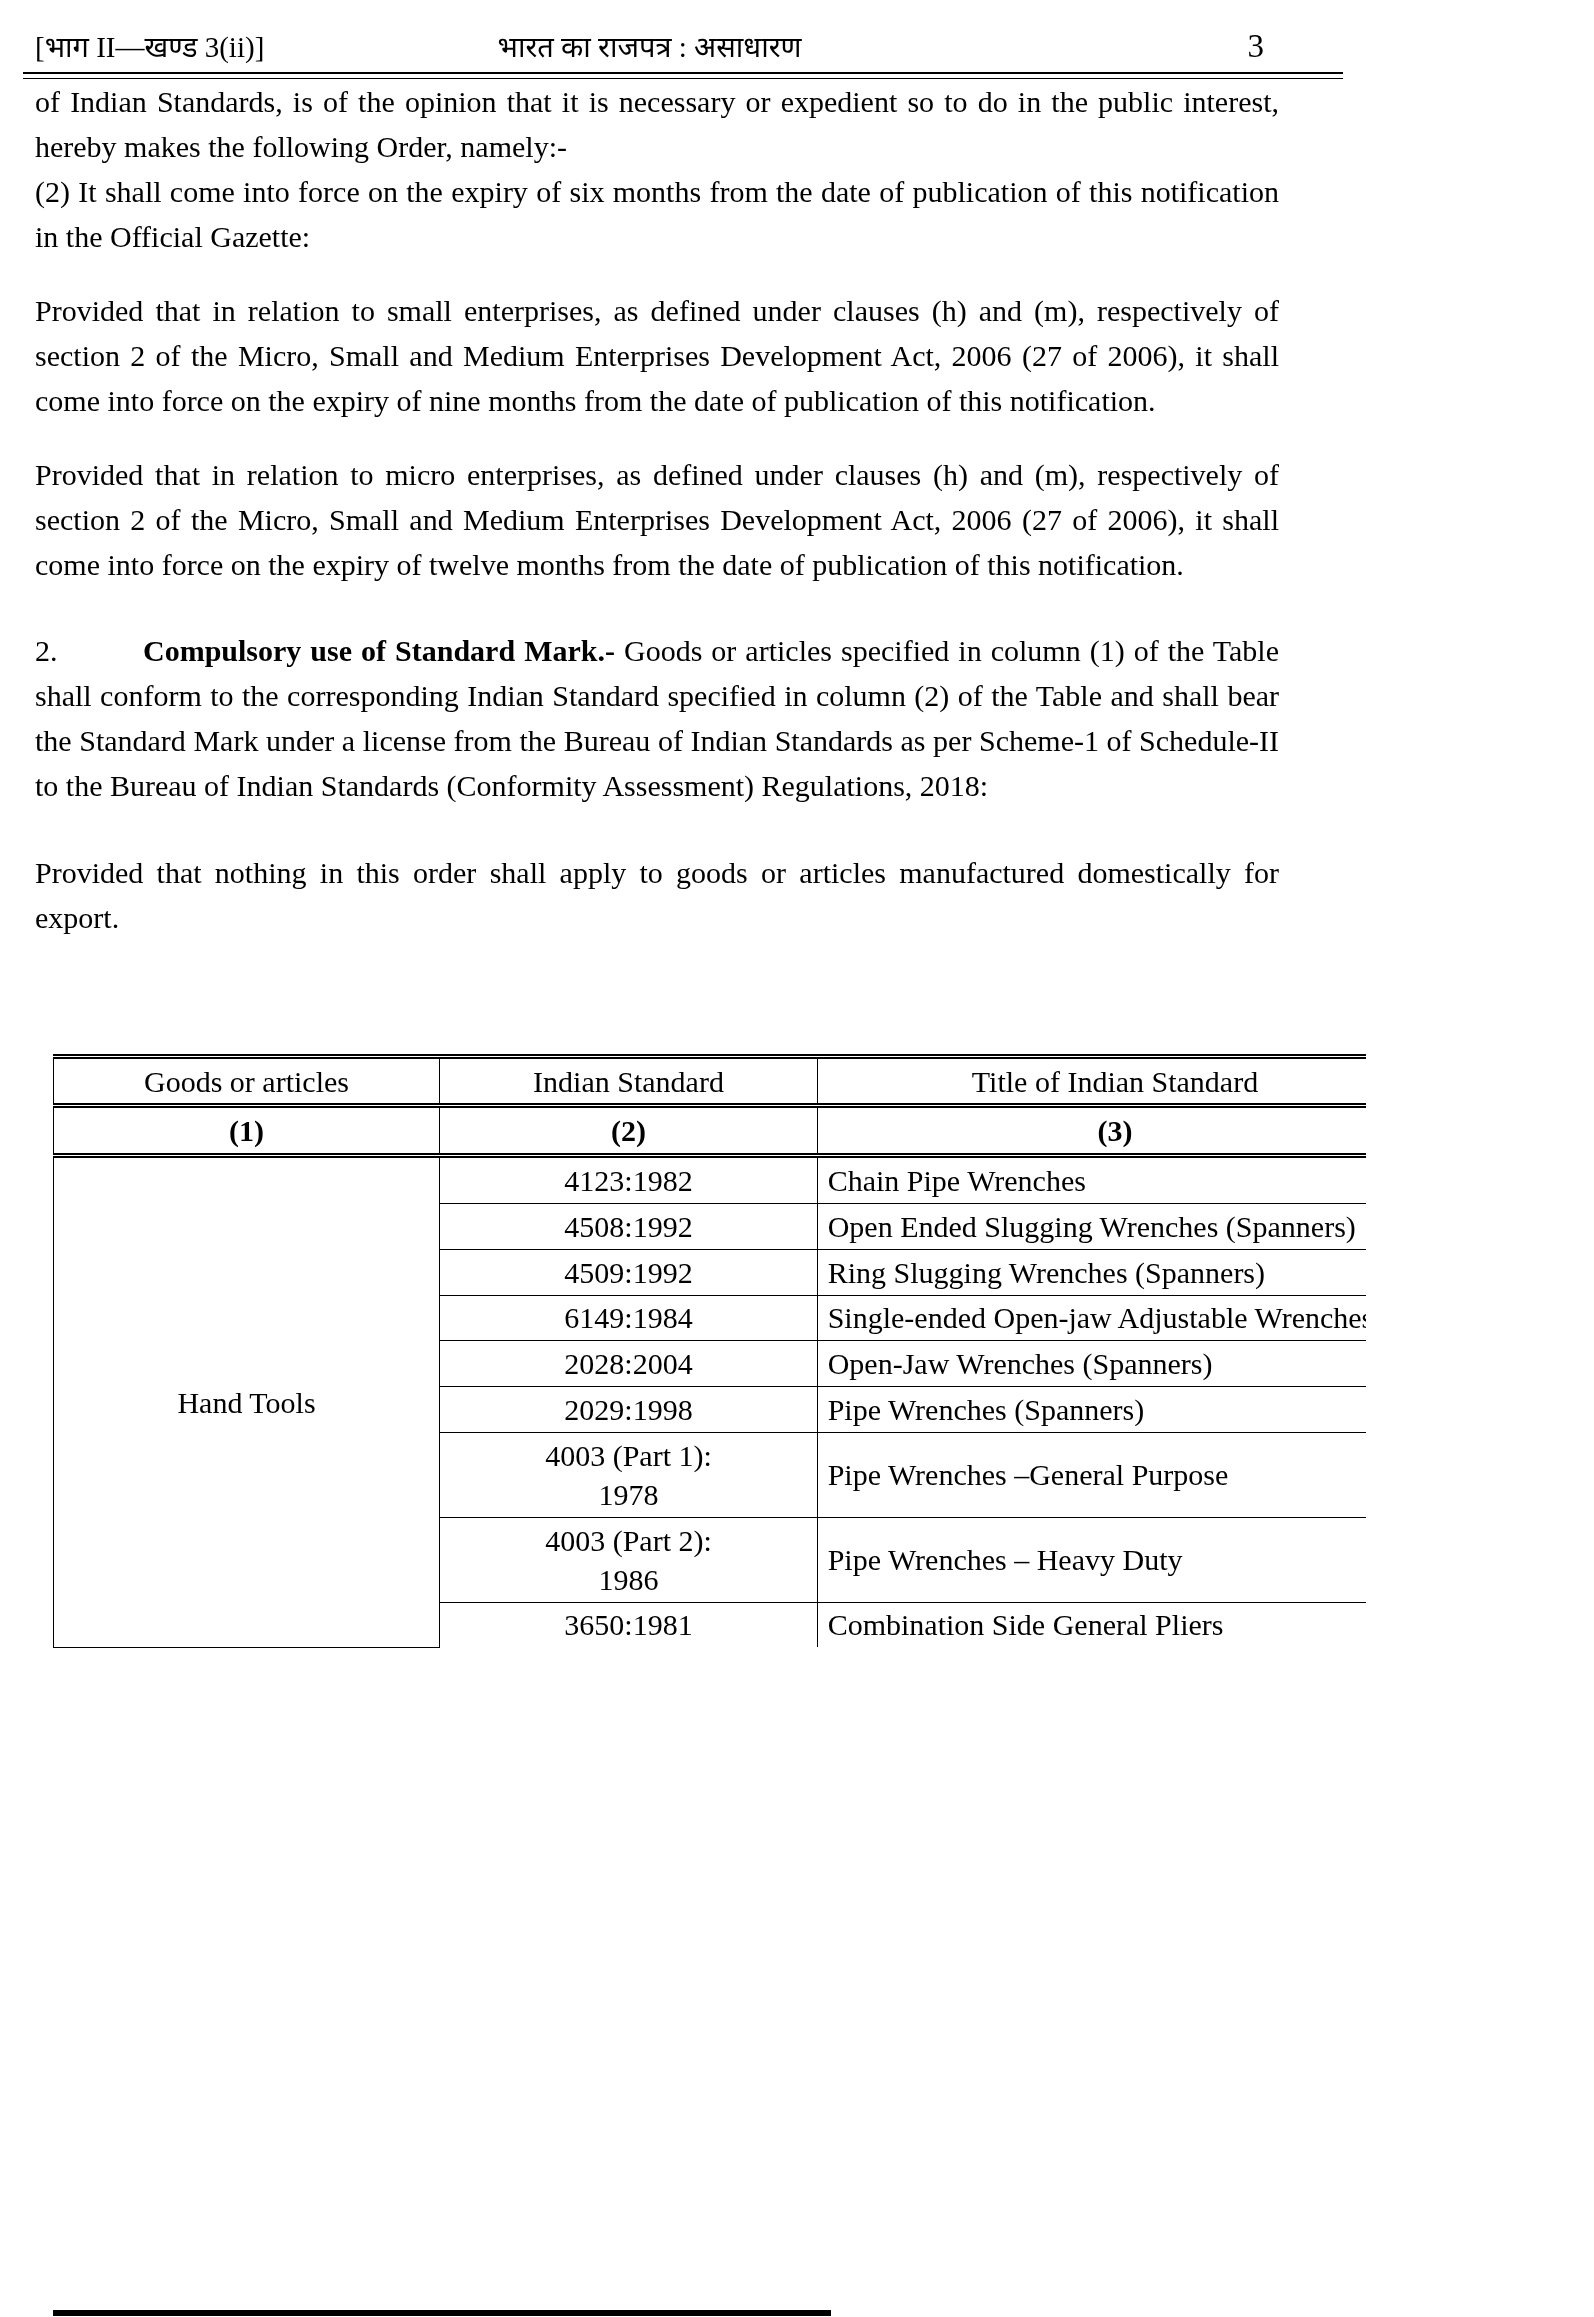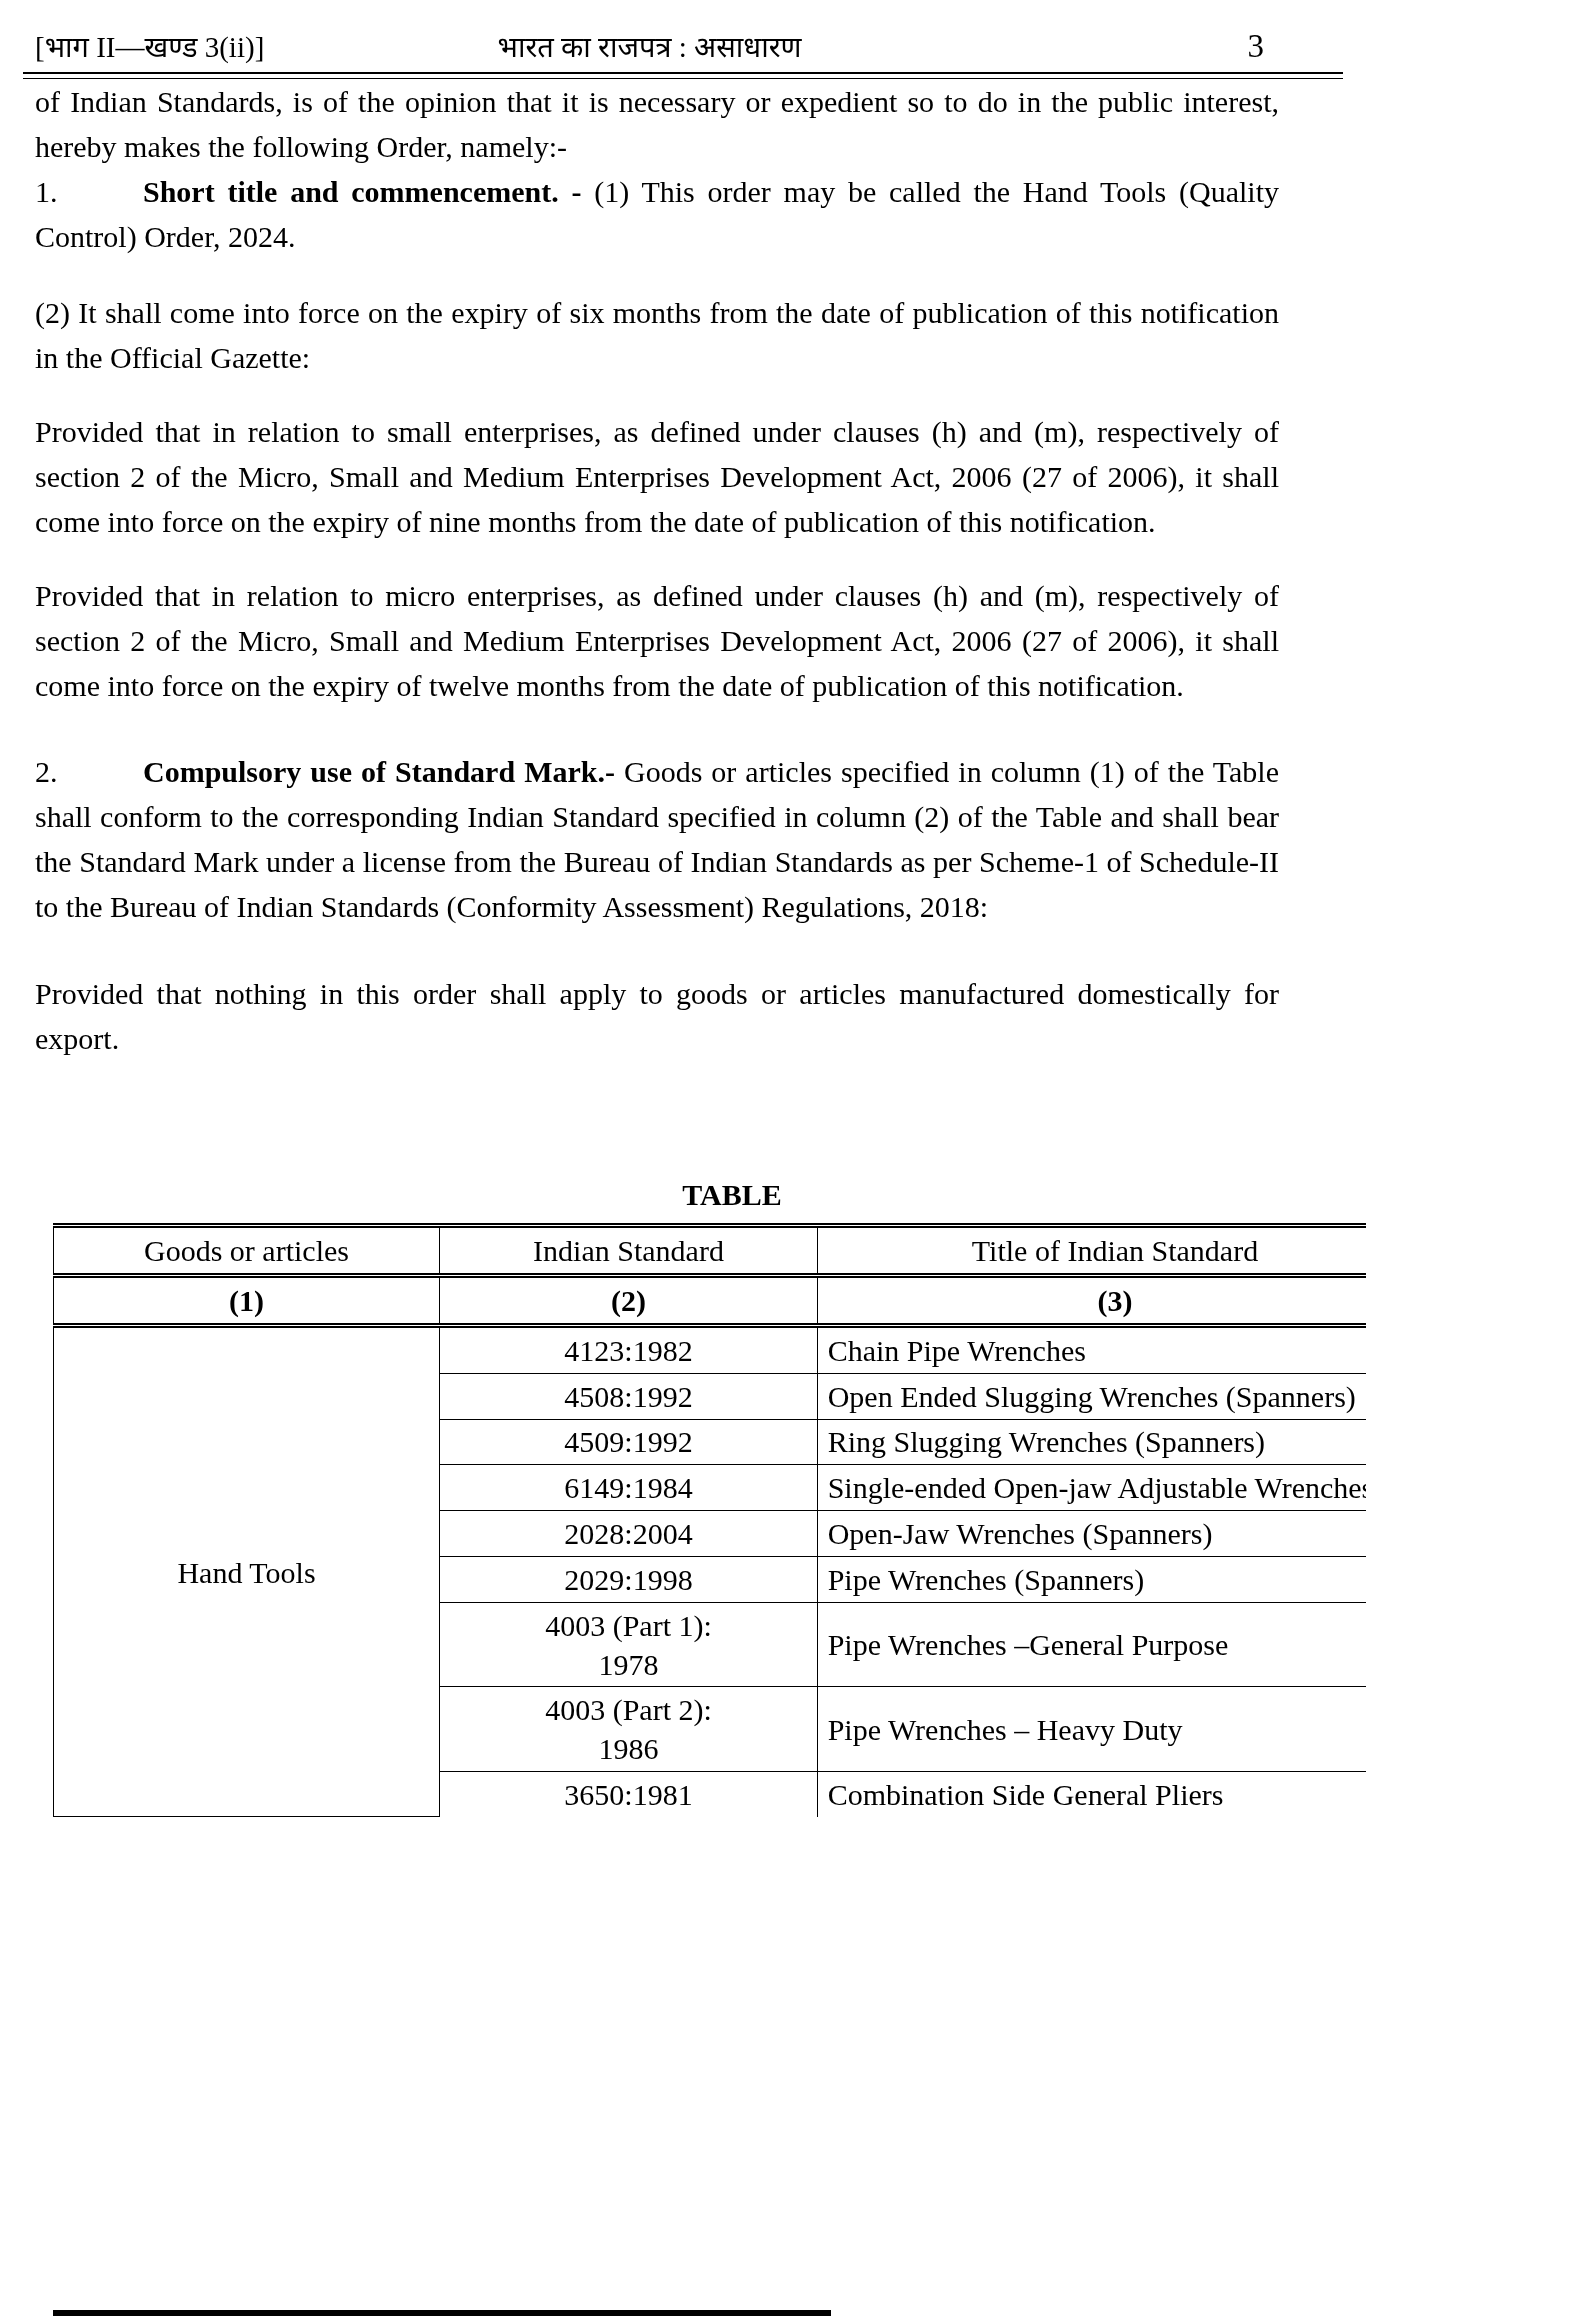--- a/index.html
+++ b/index.html
@@ -86,37 +86,35 @@
   <div class="hdr">
     <div class="hdr-left">[भाग II—खण्ड  3(ii)]</div>
     <div class="hdr-center">भारत का राजपत्र : असाधारण</div>
     <div class="hdr-right">3</div>
   </div>
   <div class="hdr-rule"></div>
 
   <div class="content">
     <p class="p-intro">of Indian Standards, is of the opinion that it is necessary or expedient so to do in the public interest, hereby makes the following Order, namely:-</p>
 
-    <p class="gap32"><span class="sec-num">1.</span><b class="sec-bold">Short title and commencement. -</b> <span>(1) This order may be called the Hand Tools (Quality Control) Order, 2024.</span></p>
 
     <p class="gap30">(2) It shall come into force on the expiry of six months from the date of publication of this notification in the Official Gazette:</p>
 
     <p class="gap30">Provided that in relation to small enterprises, as defined under clauses (h) and (m), respectively of section 2 of the Micro, Small and Medium Enterprises Development Act, 2006 (27 of 2006), it shall come into force on the expiry of nine months from the date of publication of this notification.</p>
 
     <p class="gap42">Provided that in relation to micro enterprises, as defined under clauses (h) and (m), respectively of section 2 of the Micro, Small and Medium Enterprises Development Act, 2006 (27 of 2006), it shall come into force on the expiry of twelve months from the date of publication of this notification.</p>
 
     <p class="gap44"><span class="sec-num">2.</span><b class="sec-bold">Compulsory use of Standard Mark.-</b> <span>Goods or articles specified in column (1) of the Table shall conform to the corresponding Indian Standard specified in column (2) of the Table and shall bear the Standard Mark under a license from the Bureau of Indian Standards as per Scheme-1 of Schedule-II to the Bureau of Indian Standards (Conformity Assessment) Regulations, 2018:</span></p>
 
     <p class="gap42">Provided that nothing in this order shall apply to goods or articles manufactured domestically for export.</p>
 
 
   </div>
 
   <div class="table-wrap">
-    <p class="tbl-title">TABLE</p>
     <table class="std">
       <colgroup>
         <col style="width:386px">
           <col style="width:378px">
           <col style="width:595px">
       </colgroup>
       <tbody>
         <tr class="h1">
           <th>Goods or articles</th>
           <th>Indian Standard</th>

